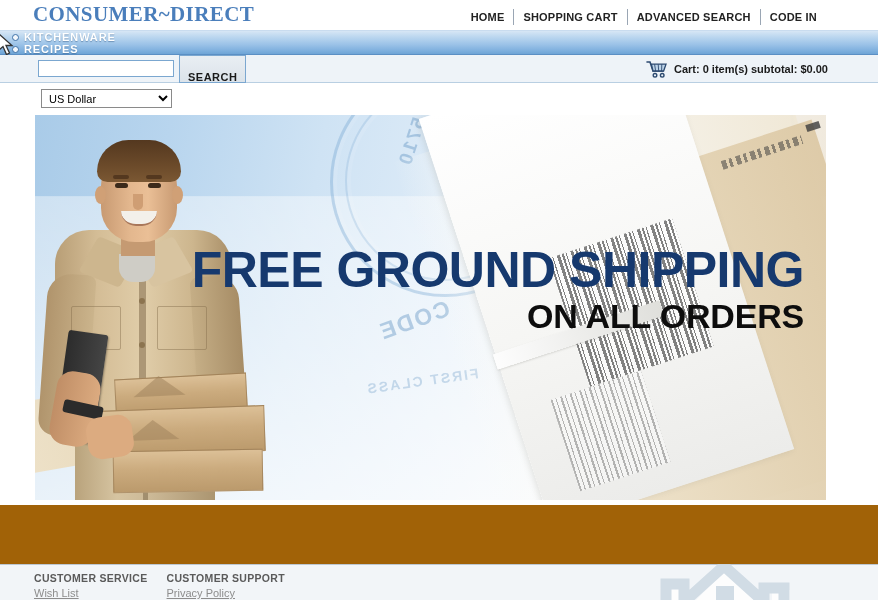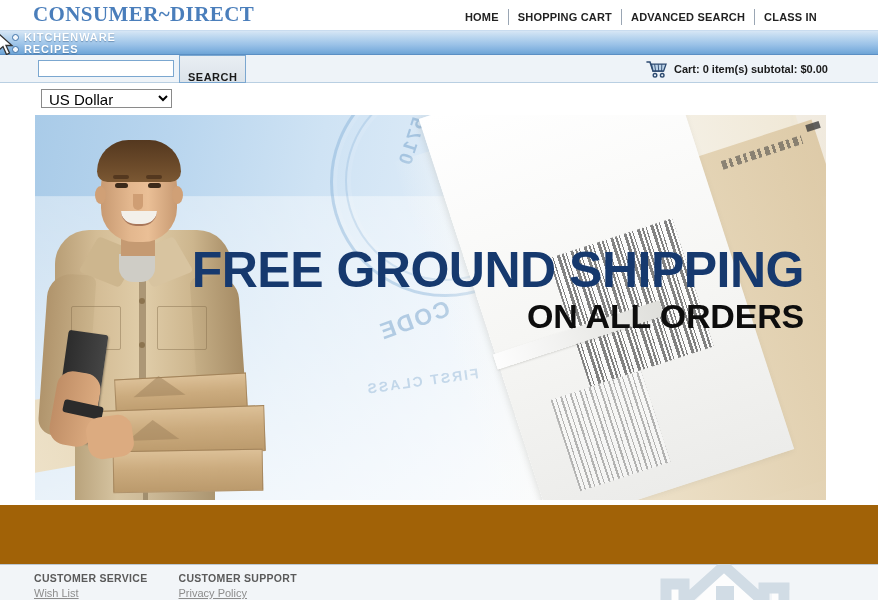--- a/index.html
+++ b/index.html
@@ -150,21 +150,21 @@
     white-space: nowrap;
   }
 
   
   .currency-row { height: 32px; position: relative; background:#fff; }
   .currency-select {
     position: absolute;
     left: 41px; top: 6px;
     width: 131px; height: 19px;
     font-family: "Liberation Sans", sans-serif;
-    font-size: 15px;
+    font-size: 11px;
     border: 1px solid #8a8a8a;
     background: #ffffff;
     color: #000;
     padding-left: 3px;
     border-radius: 0;
   }
 
   
   .banner-wrap { position: relative; height: 390px; background:#fff; }
   .banner {
@@ -495,21 +495,21 @@
     left: 0; bottom: 0;
     width: 878px;
     height: 36px;
     background: #f2f5f8;
     border-top: 1px solid #bcc7d2;
   }
   .footer-cols {
     position: absolute;
     left: 34px; top: 7px;
     display: flex;
-    gap: 31px;
+    gap: 19px;
   }
   .f-col { display: flex; flex-direction: column; }
   .f-head {
     font-size: 10.5px;
     font-weight: bold;
     color: #5a5a5a;
     letter-spacing: 0.3px;
     white-space: nowrap;
   }
   .f-link {
@@ -534,21 +534,21 @@
   <div class="header-top">
     <div class="logo">CONSUMER~DIRECT</div>
 
     <div class="topnav">
       <a href="#">HOME</a>
       <span class="sep"></span>
       <a href="#">SHOPPING CART</a>
       <span class="sep"></span>
       <a href="#">ADVANCED SEARCH</a>
       <span class="sep"></span>
-      <a href="#">CLASS IN</a>
+      <a href="#">CODE IN</a>
     </div>
   </div>
 
   <div class="navbar">
     <svg class="cursor" viewBox="0 0 18 26">
       <polygon points="2,1 2,19 7,14.5 10.5,22.5 13.5,21 10,13.5 16,13.5" fill="#ffffff" stroke="#333333" stroke-width="1.3"></polygon>
     </svg>
     <a class="navitem" href="#">
       <span class="bullet"></span>
       <span class="label">KITCHENWARE</span>

